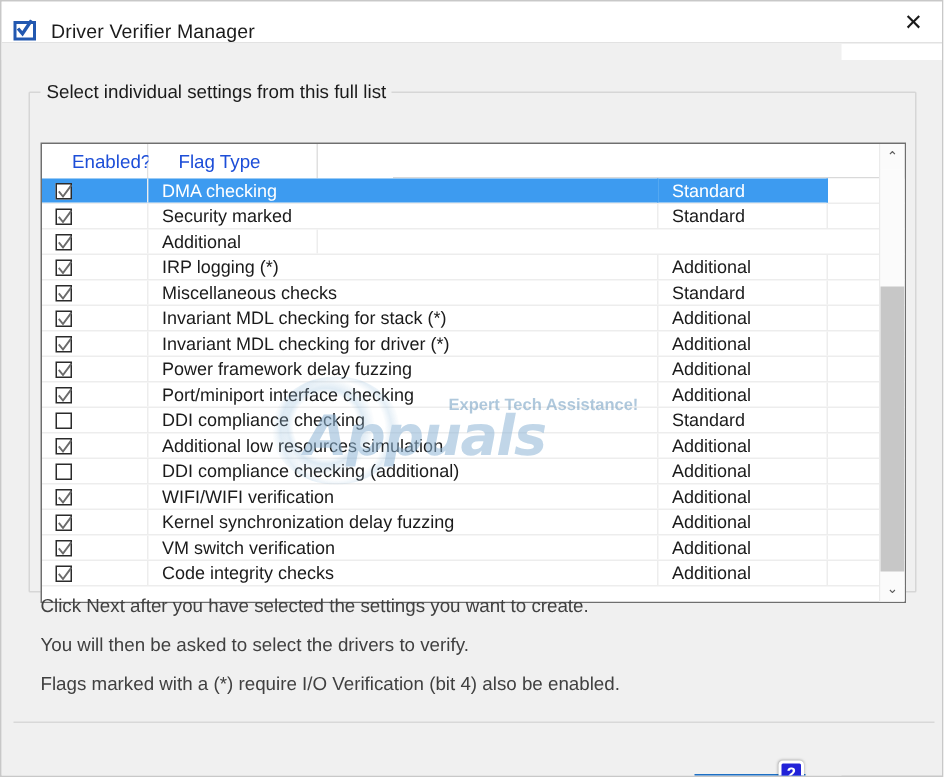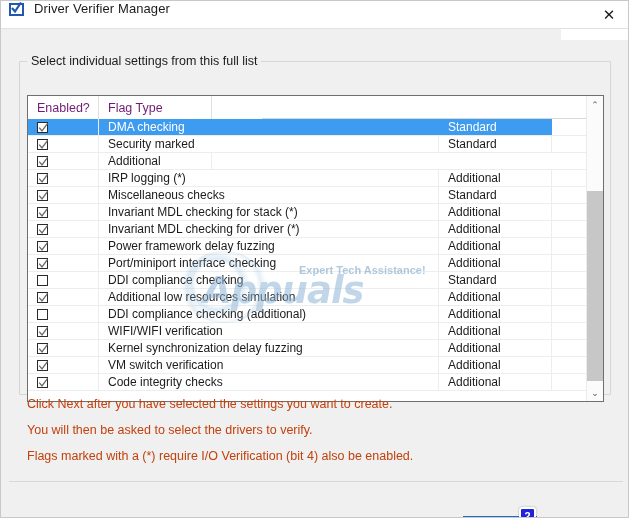--- a/index.html
+++ b/index.html
@@ -17,21 +17,21 @@
     background: #f0f0f0;
     border: 1px solid #c8c8c8;
     overflow: hidden;
   }
 
   
   #titlebar {
     position: absolute; left: 0; top: 0;
     width: 629px; height: 39px;
     background: #ffffff;
-    display: flex; 
+    display: flex; align-items: center;
   }
   #app-icon {
     margin-left: 7px;
     width: 17px; height: 17px;
     position: relative;
     flex: 0 0 auto;
   }
   #app-icon .frame {
     position: absolute; left: 1px; top: 2px;
     width: 15px; height: 13px;
@@ -105,22 +105,22 @@
     height: 23px;
     background: #ffffff;
     border-bottom: 1px solid #d9d9d9;
     display: flex;
   }
   .hcell {
     position: relative;
     height: 23px;
     display: flex; align-items: center;
     font-size: 12.5px;
-    color: #701a75;
-    padding-left: 9px;
+    color: #1d4ed8;
+    padding-left: 20px;
     border-right: 1px solid #e0e0e0;
     white-space: nowrap;
     background: #ffffff;
     cursor: pointer;
   }
   .hcell.c-enabled { width: 71px; }
   .hcell.c-test    { width: 340px; }
   .hcell.c-flag    { width: 113px; }
   .hcell.c-pad     { width: 50px; border-right: none; }
 
@@ -200,21 +200,21 @@
     width: 16px; height: 190px;
     background: #c7c7c7;
     cursor: pointer;
   }
 
   
   .instr {
     position: absolute;
     left: 26px;
     font-size: 12.5px;
-    color: #c2410c;
+    color: #404040;
     white-space: nowrap;
   }
   #instr0 { top: 368px; }
   #instr1 { top: 394px; }
   #instr2 { top: 420px; }
 
   
   #footer-sep {
     position: absolute; left: 8px; top: 452px;
     width: 614px; height: 1px;

